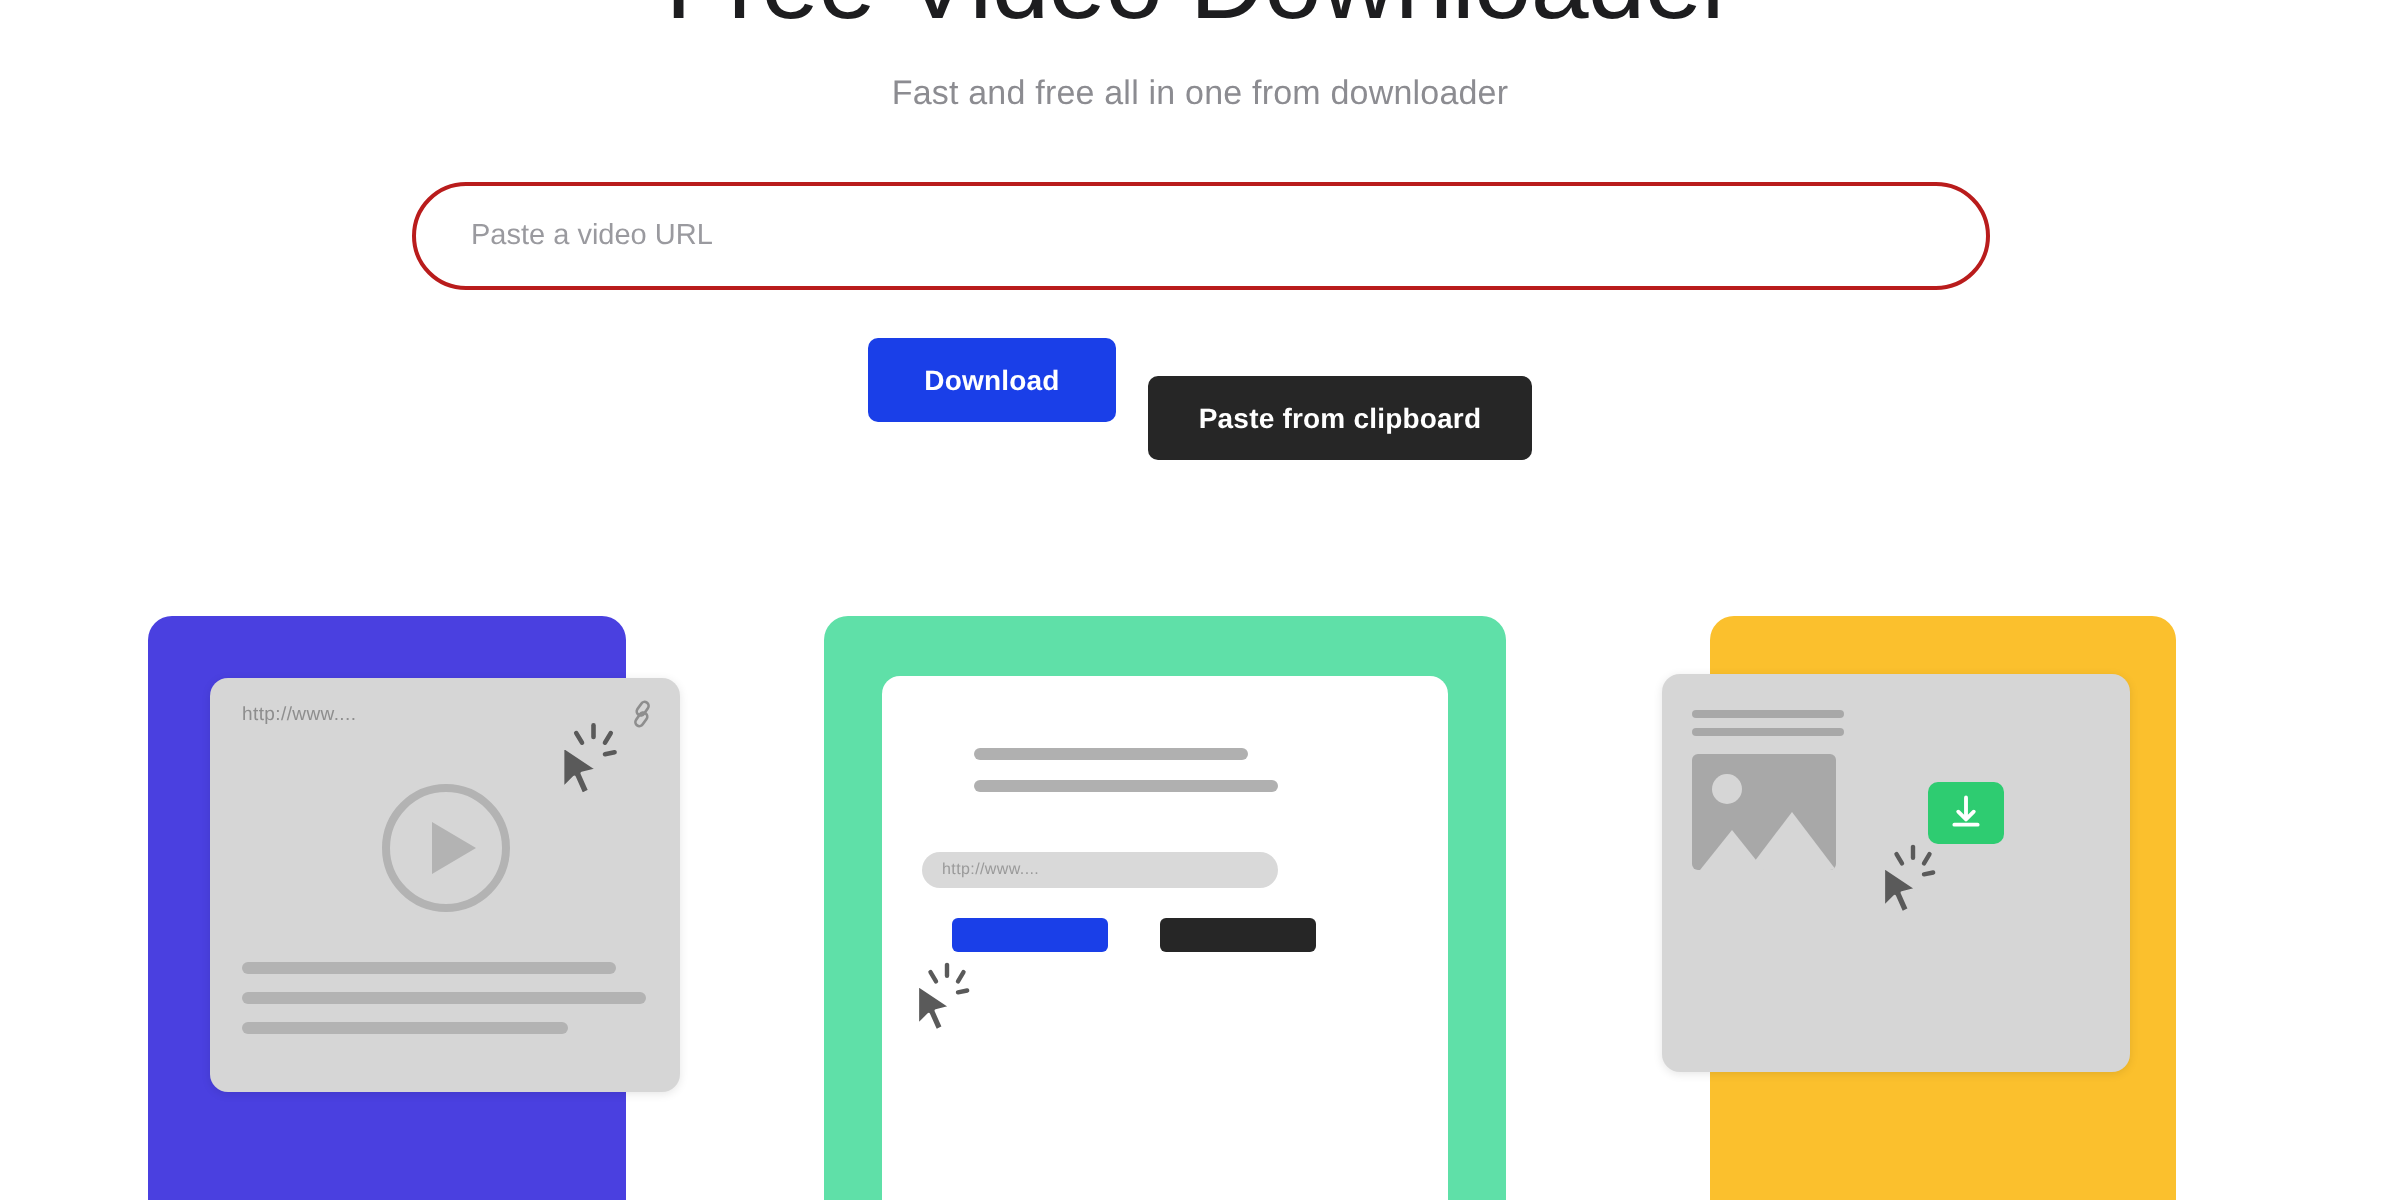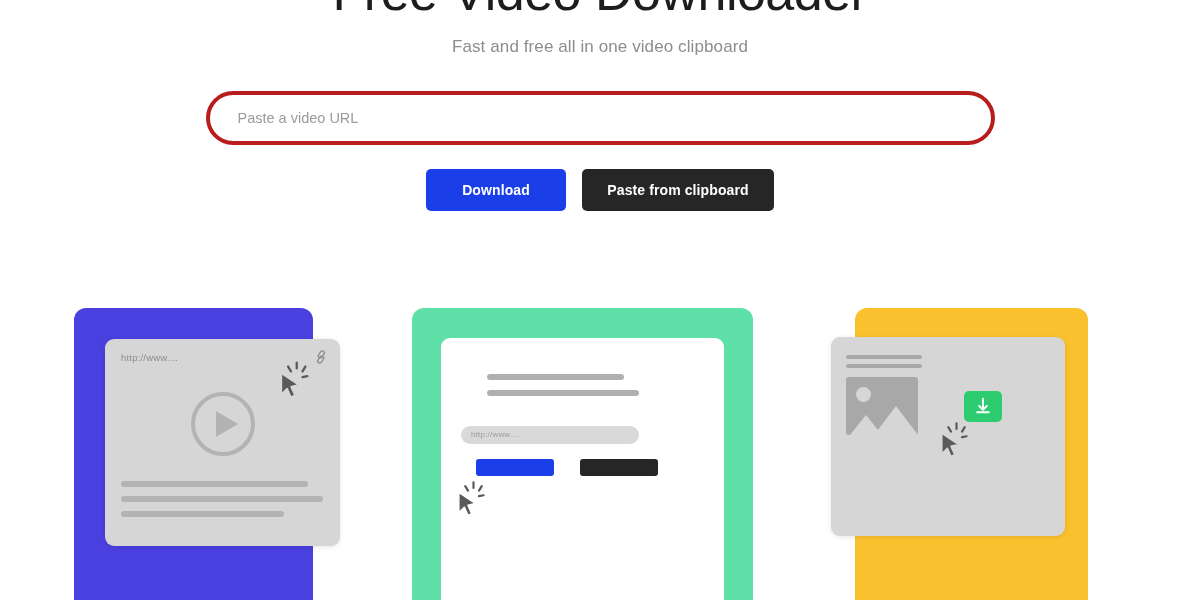--- a/index.html
+++ b/index.html
@@ -45,21 +45,21 @@
   
   .url-row {
     margin-top: 34px;
     display: flex;
     justify-content: center;
   }
 
   .url-input {
     width: 789px;
     height: 54px;
-    border: 4px solid #b91c1c;
+    border: 2px solid #b91c1c;
     border-radius: 27px;
     background: #fff;
     font-family: "Liberation Sans", sans-serif;
     font-size: 14.5px;
     color: #0369a1;
     padding: 0 28px;
     outline: none;
   }
   .url-input::placeholder { color: #9a9a9f; }
 
@@ -75,22 +75,22 @@
     border: none;
     border-radius: 5px;
     font-family: "Liberation Sans", sans-serif;
     font-size: 14px;
     font-weight: 700;
     color: #ffffff;
     height: 42px;
     cursor: pointer;
     letter-spacing: 0.1px;
   }
-  .btn-download { background: #1a3fe8; width: 140px; }
-  .btn-clipboard { background: #262626; width: 192px; }
+  .btn-download { background: #1a3fe8; width: 124px; }
+  .btn-clipboard { background: #262626; width: 192px; margin-top: 19px; }
 
   
   .cards {
     position: absolute;
     top: 308px;
     left: 0;
     width: 956px;
     height: 292px;
   }
 
@@ -291,21 +291,21 @@
     top: 80px;
     width: 44px;
     height: 44px;
   }
 </style>
 </head>
 <body>
 
 <div class="hero">
   <h1 class="page-title">Free Video Downloader</h1>
-  <p class="page-subtitle">Fast and free all in one video clipboard</p>
+  <p class="page-subtitle">Fast and free all in one from downloader</p>
 
   <div class="url-row">
     <input class="url-input" type="text" placeholder="Paste a video URL" style="">
   </div>
 
   <div class="btn-row">
     <button class="btn btn-download">Download</button>
     <button class="btn btn-clipboard">Paste from clipboard</button>
   </div>
 </div>

